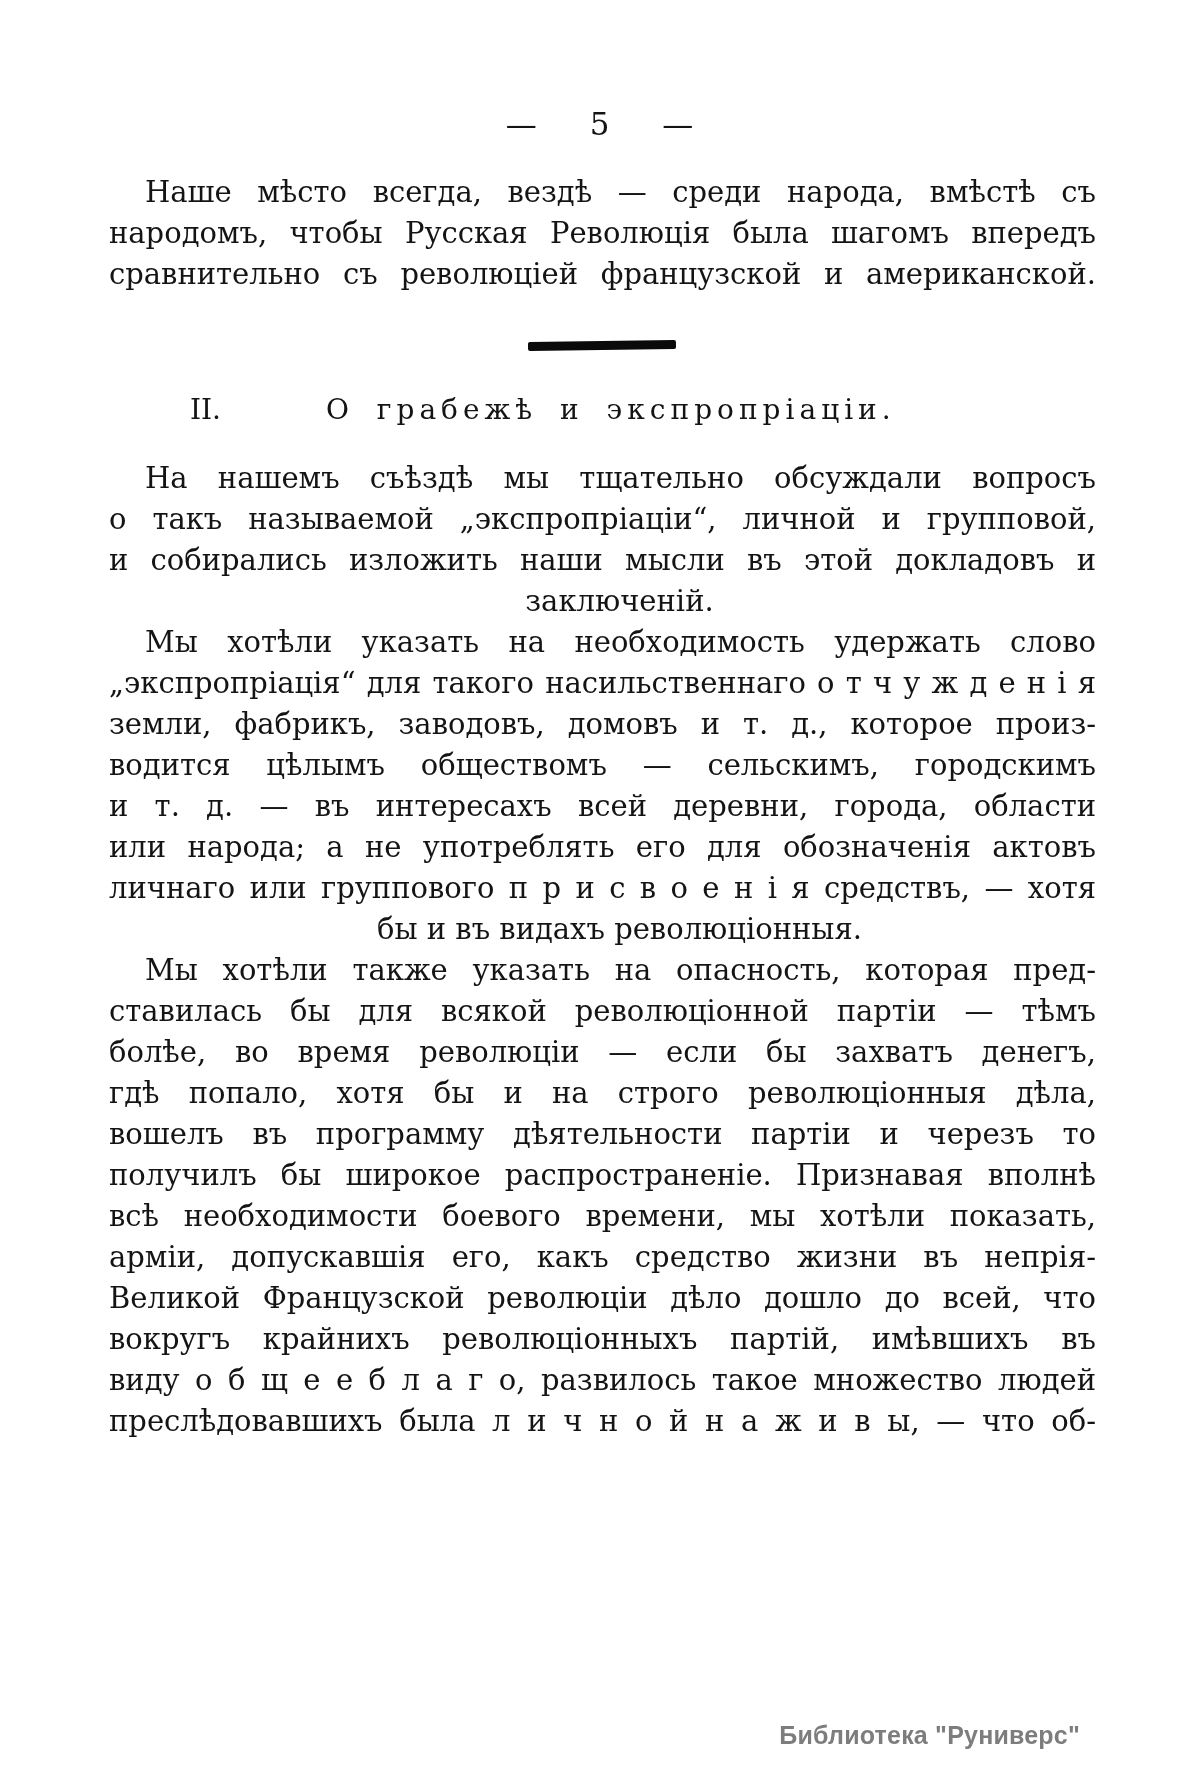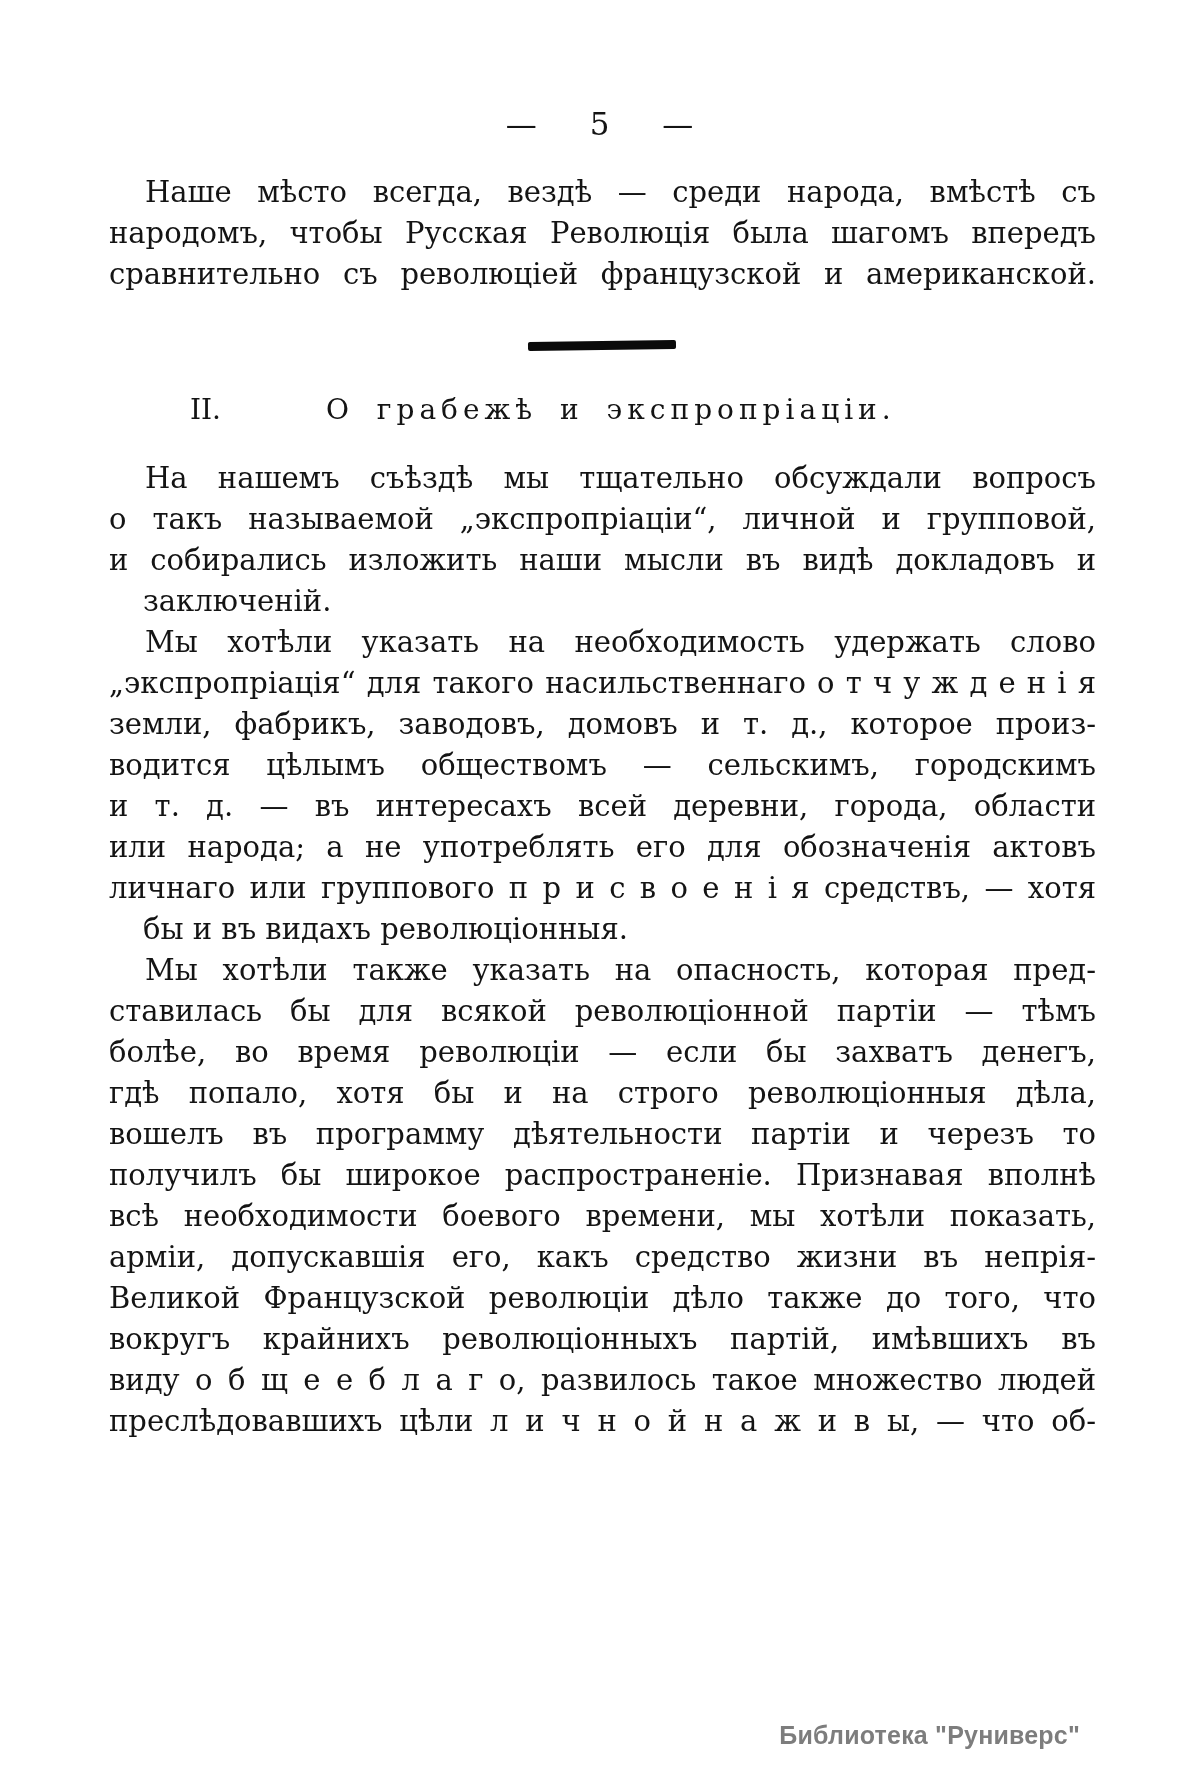--- a/index.html
+++ b/index.html
@@ -30,21 +30,21 @@
     position: absolute;
     left: 109px;
     width: 987px;
     font-size: 29px;
     line-height: 41px;
   }
   .intro { top: 172px; }
   .bodytext { top: 458px; }
   .line { height: 41px; overflow: hidden; }
   .line.j { text-align: justify; text-align-last: justify; }
-  .line.left { text-align: left; margin-left: 34px; }
+  .line.left { text-align: center; margin-left: 34px; }
   .line.indent { text-indent: 36px; }
   
   .separator {
     position: absolute;
     top: 341px;
     left: 528px;
     width: 148px;
     height: 9px;
     background: #0a0a0a;
     transform: rotate(-0.8deg);
@@ -101,21 +101,21 @@
 
   <div class="heading">
     <span class="num">II.</span>
     <span class="title">О грабежѣ и экспропріаціи.</span>
   </div>
 
   <div class="textblock bodytext">
       <div>
         <div class="line j indent">На нашемъ съѣздѣ мы тщательно обсуждали вопросъ</div>
         <div class="line j">о такъ называемой „экспропріаціи“, личной и групповой,</div>
-        <div class="line j">и собирались изложить наши мысли въ видѣ докладовъ и</div>
+        <div class="line j">и собирались изложить наши мысли въ этой докладовъ и</div>
         <div class="line left">заключеній.</div>
       </div>
       <div>
         <div class="line j indent">Мы хотѣли указать на необходимость удержать слово</div>
         <div class="line j">„экспропріація“ для такого насильственнаго о т ч у ж д е н і я</div>
         <div class="line j">земли, фабрикъ, заводовъ, домовъ и т. д., которое произ-</div>
         <div class="line j">водится цѣлымъ обществомъ — сельскимъ, городскимъ</div>
         <div class="line j">и т. д. — въ интересахъ всей деревни, города, области</div>
         <div class="line j">или народа; а не употреблять его для обозначенія актовъ</div>
         <div class="line j">личнаго или группового п р и с в о е н і я средствъ, — хотя</div>
@@ -123,22 +123,22 @@
       </div>
       <div>
         <div class="line j indent">Мы хотѣли также указать на опасность, которая пред-</div>
         <div class="line j">ставилась бы для всякой революціонной партіи — тѣмъ</div>
         <div class="line j">болѣе, во время революціи — если бы захватъ денегъ,</div>
         <div class="line j">гдѣ попало, хотя бы и на строго революціонныя дѣла,</div>
         <div class="line j">вошелъ въ программу дѣятельности партіи и черезъ то</div>
         <div class="line j">получилъ бы широкое распространеніе. Признавая вполнѣ</div>
         <div class="line j">всѣ необходимости боевого времени, мы хотѣли показать,</div>
         <div class="line j">арміи, допускавшія его, какъ средство жизни въ непрія-</div>
-        <div class="line j">Великой Французской революціи дѣло также до того, что</div>
+        <div class="line j">Великой Французской революціи дѣло дошло до всей, что</div>
         <div class="line j">вокругъ крайнихъ революціонныхъ партій, имѣвшихъ въ</div>
         <div class="line j">виду о б щ е е б л а г о, развилось такое множество людей</div>
-        <div class="line j">преслѣдовавшихъ цѣли л и ч н о й н а ж и в ы, — что об-</div>
+        <div class="line j">преслѣдовавшихъ была л и ч н о й н а ж и в ы, — что об-</div>
       </div>
     </div>
 
   <div class="watermark">Библиотека "Руниверс"</div>
 
 </div>
 
 </body></html>

